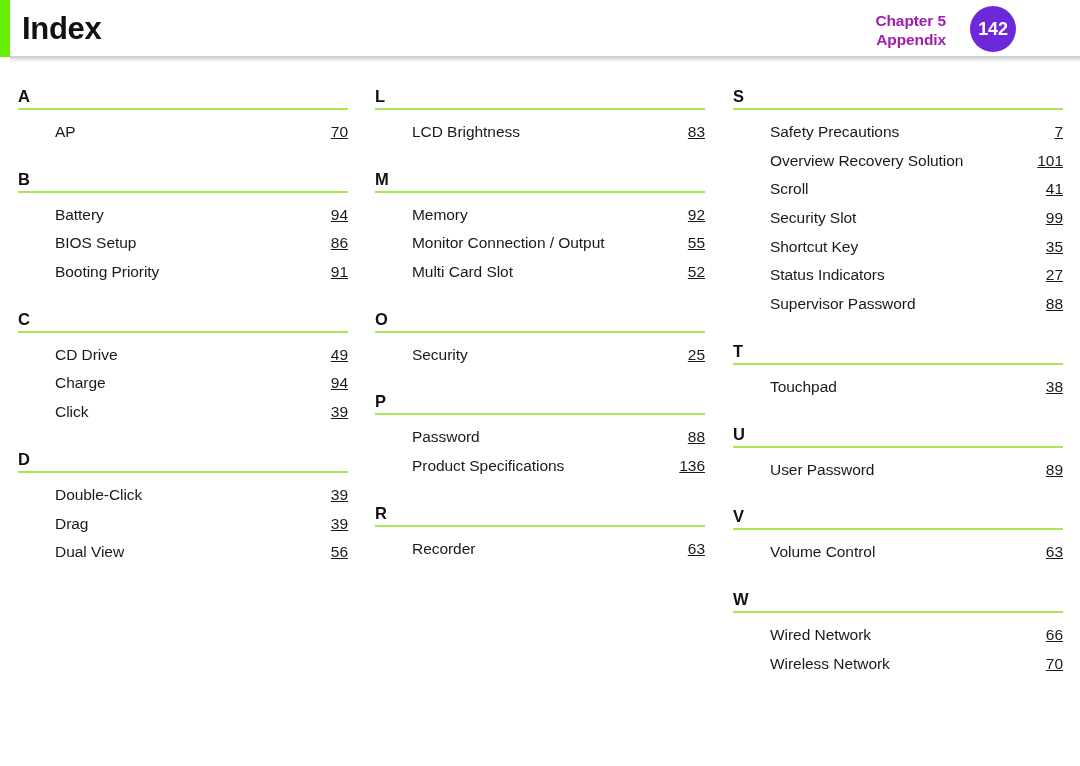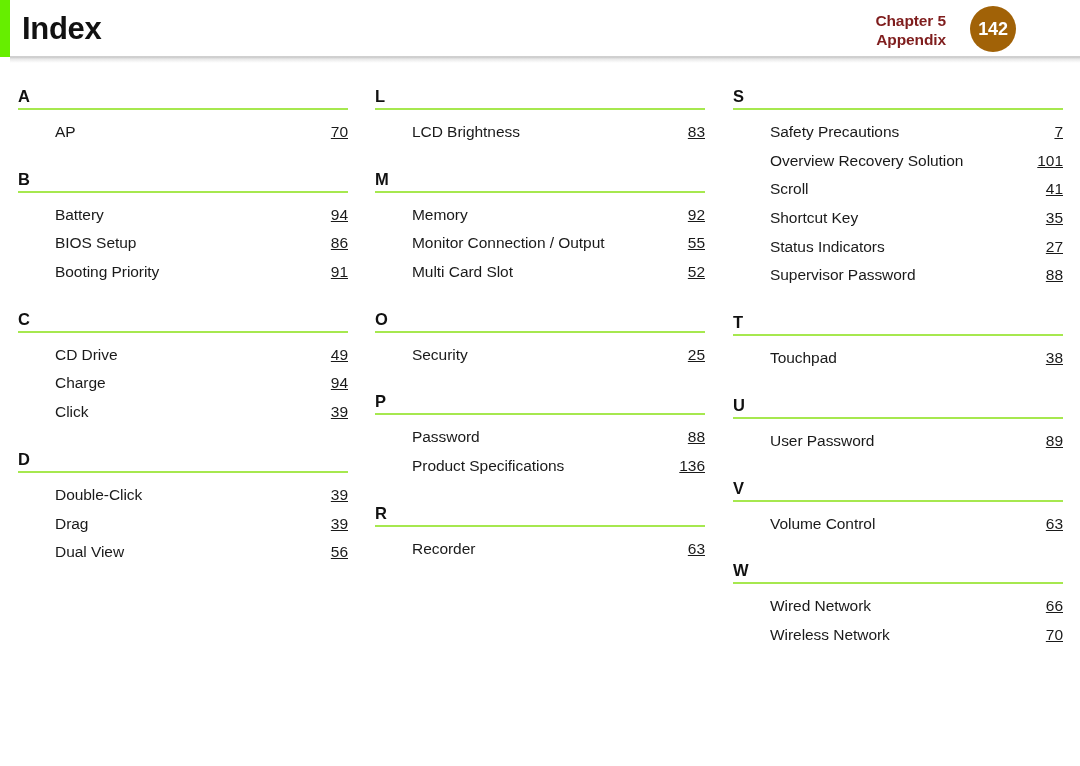--- a/index.html
+++ b/index.html
@@ -40,34 +40,34 @@
     font-weight: bold;
     letter-spacing: -0.3px;
     color: #111111;
     line-height: 38px;
   }
   .chapter-block {
     position: absolute;
     right: 78px;
     top: 11px;
     text-align: right;
-    color: #7f1d1d;
+    color: #a21caf;
     font-size: 15.5px;
     font-weight: bold;
     line-height: 19px;
     letter-spacing: -0.1px;
   }
   .page-badge {
     position: absolute;
     right: 8px;
     top: 6px;
     width: 46px;
     height: 46px;
     border-radius: 50%;
-    background: #a16207;
+    background: #6d28d9;
     color: #ffffff;
     font-size: 18px;
     font-weight: bold;
     display: flex;
     align-items: center;
     justify-content: center;
     letter-spacing: -0.2px;
   }
   .header-shadow {
     position: absolute;
@@ -301,20 +301,24 @@
           </div>
           <div class="index-entry">
             <span class="entry-label">Overview Recovery Solution</span>
             <span class="entry-page">101</span>
           </div>
           <div class="index-entry">
             <span class="entry-label">Scroll</span>
             <span class="entry-page">41</span>
           </div>
           <div class="index-entry">
+            <span class="entry-label">Security Slot</span>
+            <span class="entry-page">99</span>
+          </div>
+          <div class="index-entry">
             <span class="entry-label">Shortcut Key</span>
             <span class="entry-page">35</span>
           </div>
           <div class="index-entry">
             <span class="entry-label">Status Indicators</span>
             <span class="entry-page">27</span>
           </div>
           <div class="index-entry">
             <span class="entry-label">Supervisor Password</span>
             <span class="entry-page">88</span>

